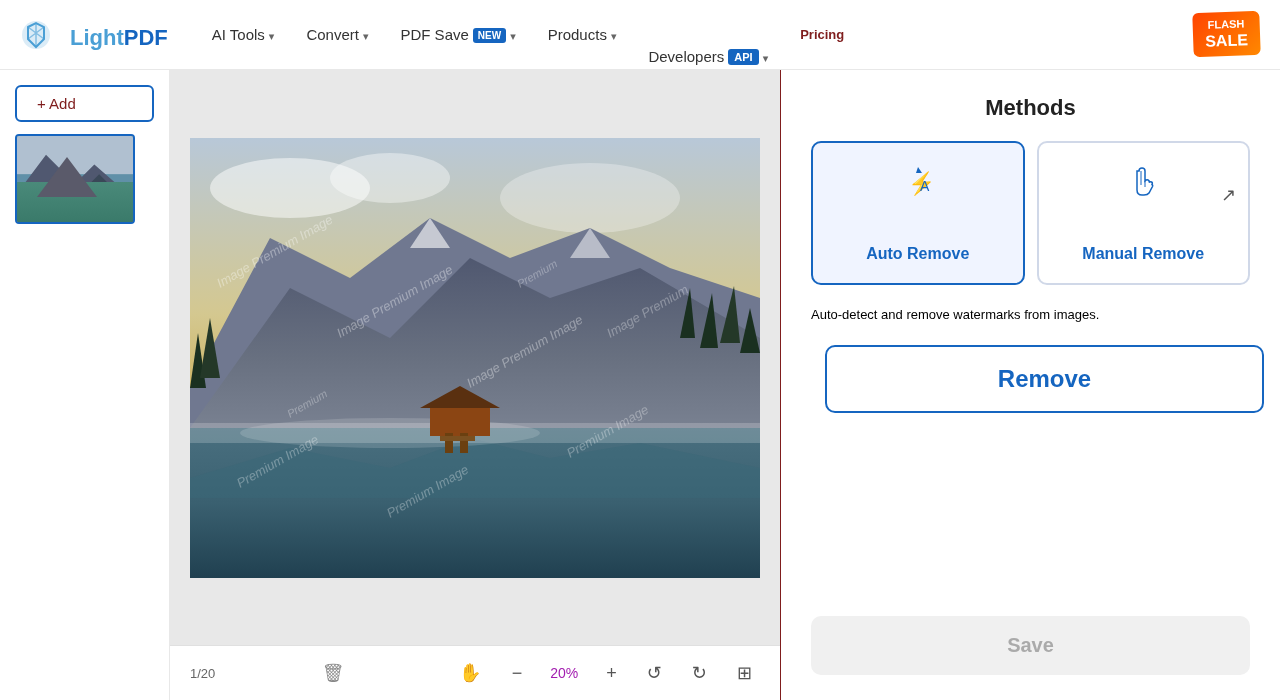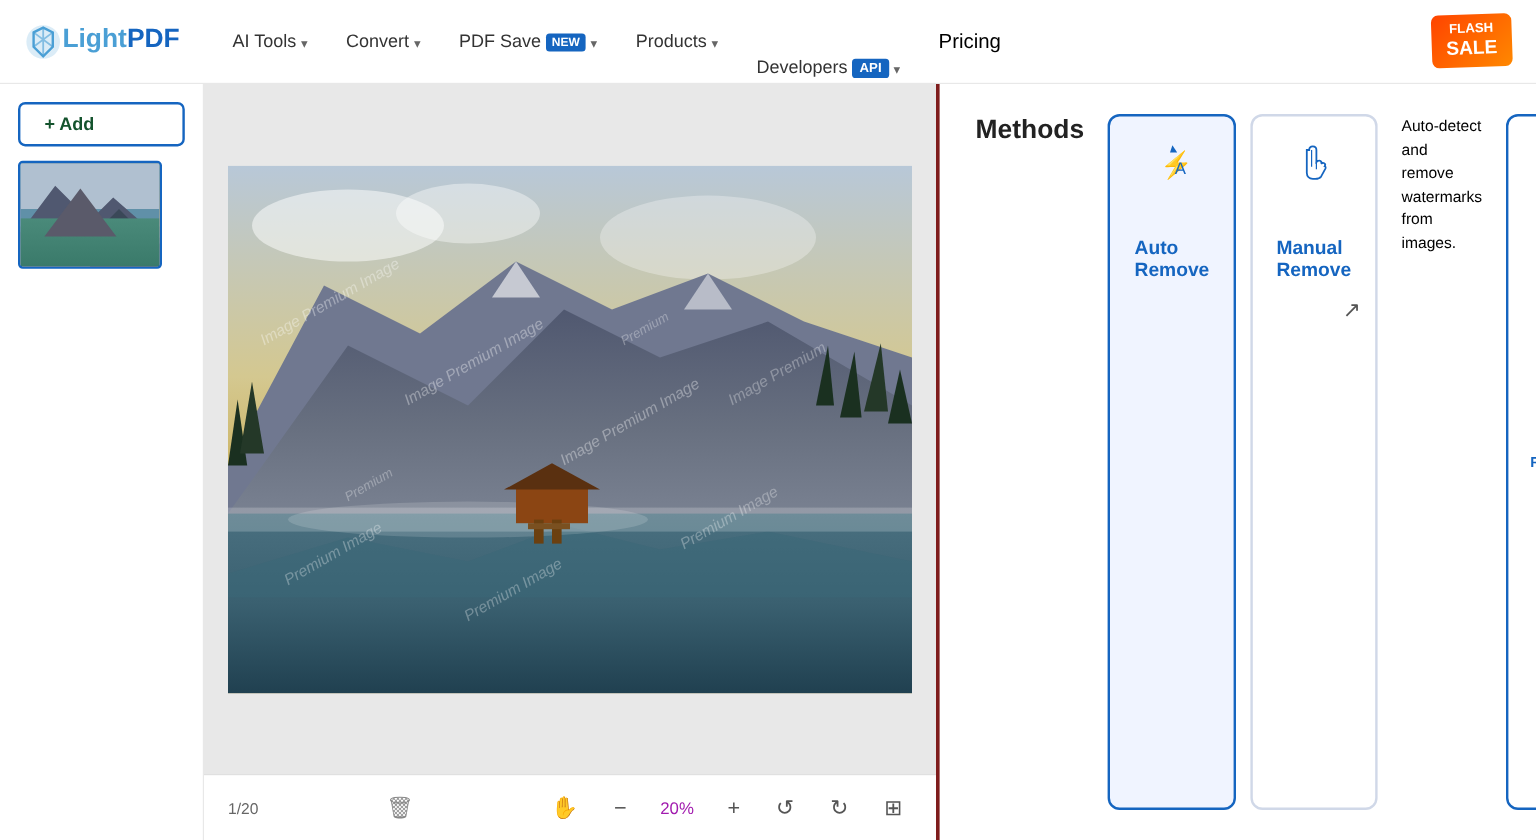--- a/index.html
+++ b/index.html
@@ -11,22 +11,22 @@
       height: 70px;
       display: flex;
       align-items: center;
       padding: 0 20px;
       border-bottom: 1px solid #e8e8e8;
       position: relative;
       z-index: 10;
     }
     .logo {
       display: flex;
-      align-items: flex-start;
-      gap: 0;
+      align-items: flex-end;
+      gap: 18px;
       margin-right: 30px;
     }
     .logo-icon {
       width: 32px;
       height: 32px;
     }
     .logo-text {
       font-size: 22px;
       font-weight: 700;
     }
@@ -61,24 +61,25 @@
     .badge-api {
       background: #1565c0;
       color: white;
       font-size: 11px;
       padding: 2px 6px;
       border-radius: 3px;
       font-weight: 600;
       margin-top: 44px;
     }
     .pricing-link {
-      font-size: 17px;
-      color: #000000;
+      font-size: 13px;
+      color: #7f1d1d;
       cursor: pointer;
       padding: 8px 14px;
+      font-weight: bold;
     }
     .flash-sale {
       background: linear-gradient(135deg, #ff4400, #ff8800);
       color: white;
       padding: 6px 12px;
       border-radius: 6px;
       font-weight: 800;
       font-size: 13px;
       transform: rotate(-2deg);
       margin-left: 10px;
@@ -100,27 +101,27 @@
       width: 170px;
       background: #fff;
       padding: 15px;
       border-right: 1px solid #e8e8e8;
       display: flex;
       flex-direction: column;
       gap: 12px;
     }
     .add-btn {
       border: 2px solid #1565c0;
-      color: #14532d;
+      color: #7f1d1d;
       background: white;
       padding: 8px 20px;
       border-radius: 6px;
       cursor: pointer;
       font-size: 15px;
-      font-weight: 700;
+      font-weight: 400;
       display: flex;
       align-items: center;
       gap: 6px;
     }
     .thumbnail {
       border: 2px solid #1565c0;
       border-radius: 4px;
       overflow: hidden;
       width: 120px;
       height: 90px;
@@ -228,24 +229,24 @@
       border: none;
       cursor: pointer;
       color: #888;
       font-size: 18px;
     }
 
     
     .right-panel {
       width: 500px;
       background: #fff;
-      border-left: 3px solid #7f1d1d;
+      border-left: 1px solid #7f1d1d;
       padding: 25px 30px;
       display: flex;
-      flex-direction: row;
+      flex-direction: column;
       gap: 20px;
     }
     .methods-title {
       font-size: 22px;
       font-weight: 600;
       color: #222;
       text-align: center;
     }
     .methods-grid {
       display: grid;
@@ -283,24 +284,25 @@
       color: #000000;
       line-height: 1.5;
     }
     .remove-btn {
       border: 2px solid #1565c0;
       color: #1565c0;
       background: white;
       padding: 18px;
       border-radius: 10px;
       cursor: pointer;
-      font-size: 12px;
+      font-size: 24px;
       font-weight: 600;
       width: 100%;
       transition: all 0.2s;
+      margin-left: 14px;
     }
     .save-btn {
       background: #f0f0f0;
       color: #aaa;
       border: none;
       padding: 18px;
       border-radius: 10px;
       cursor: not-allowed;
       font-size: 20px;
       font-weight: 600;

